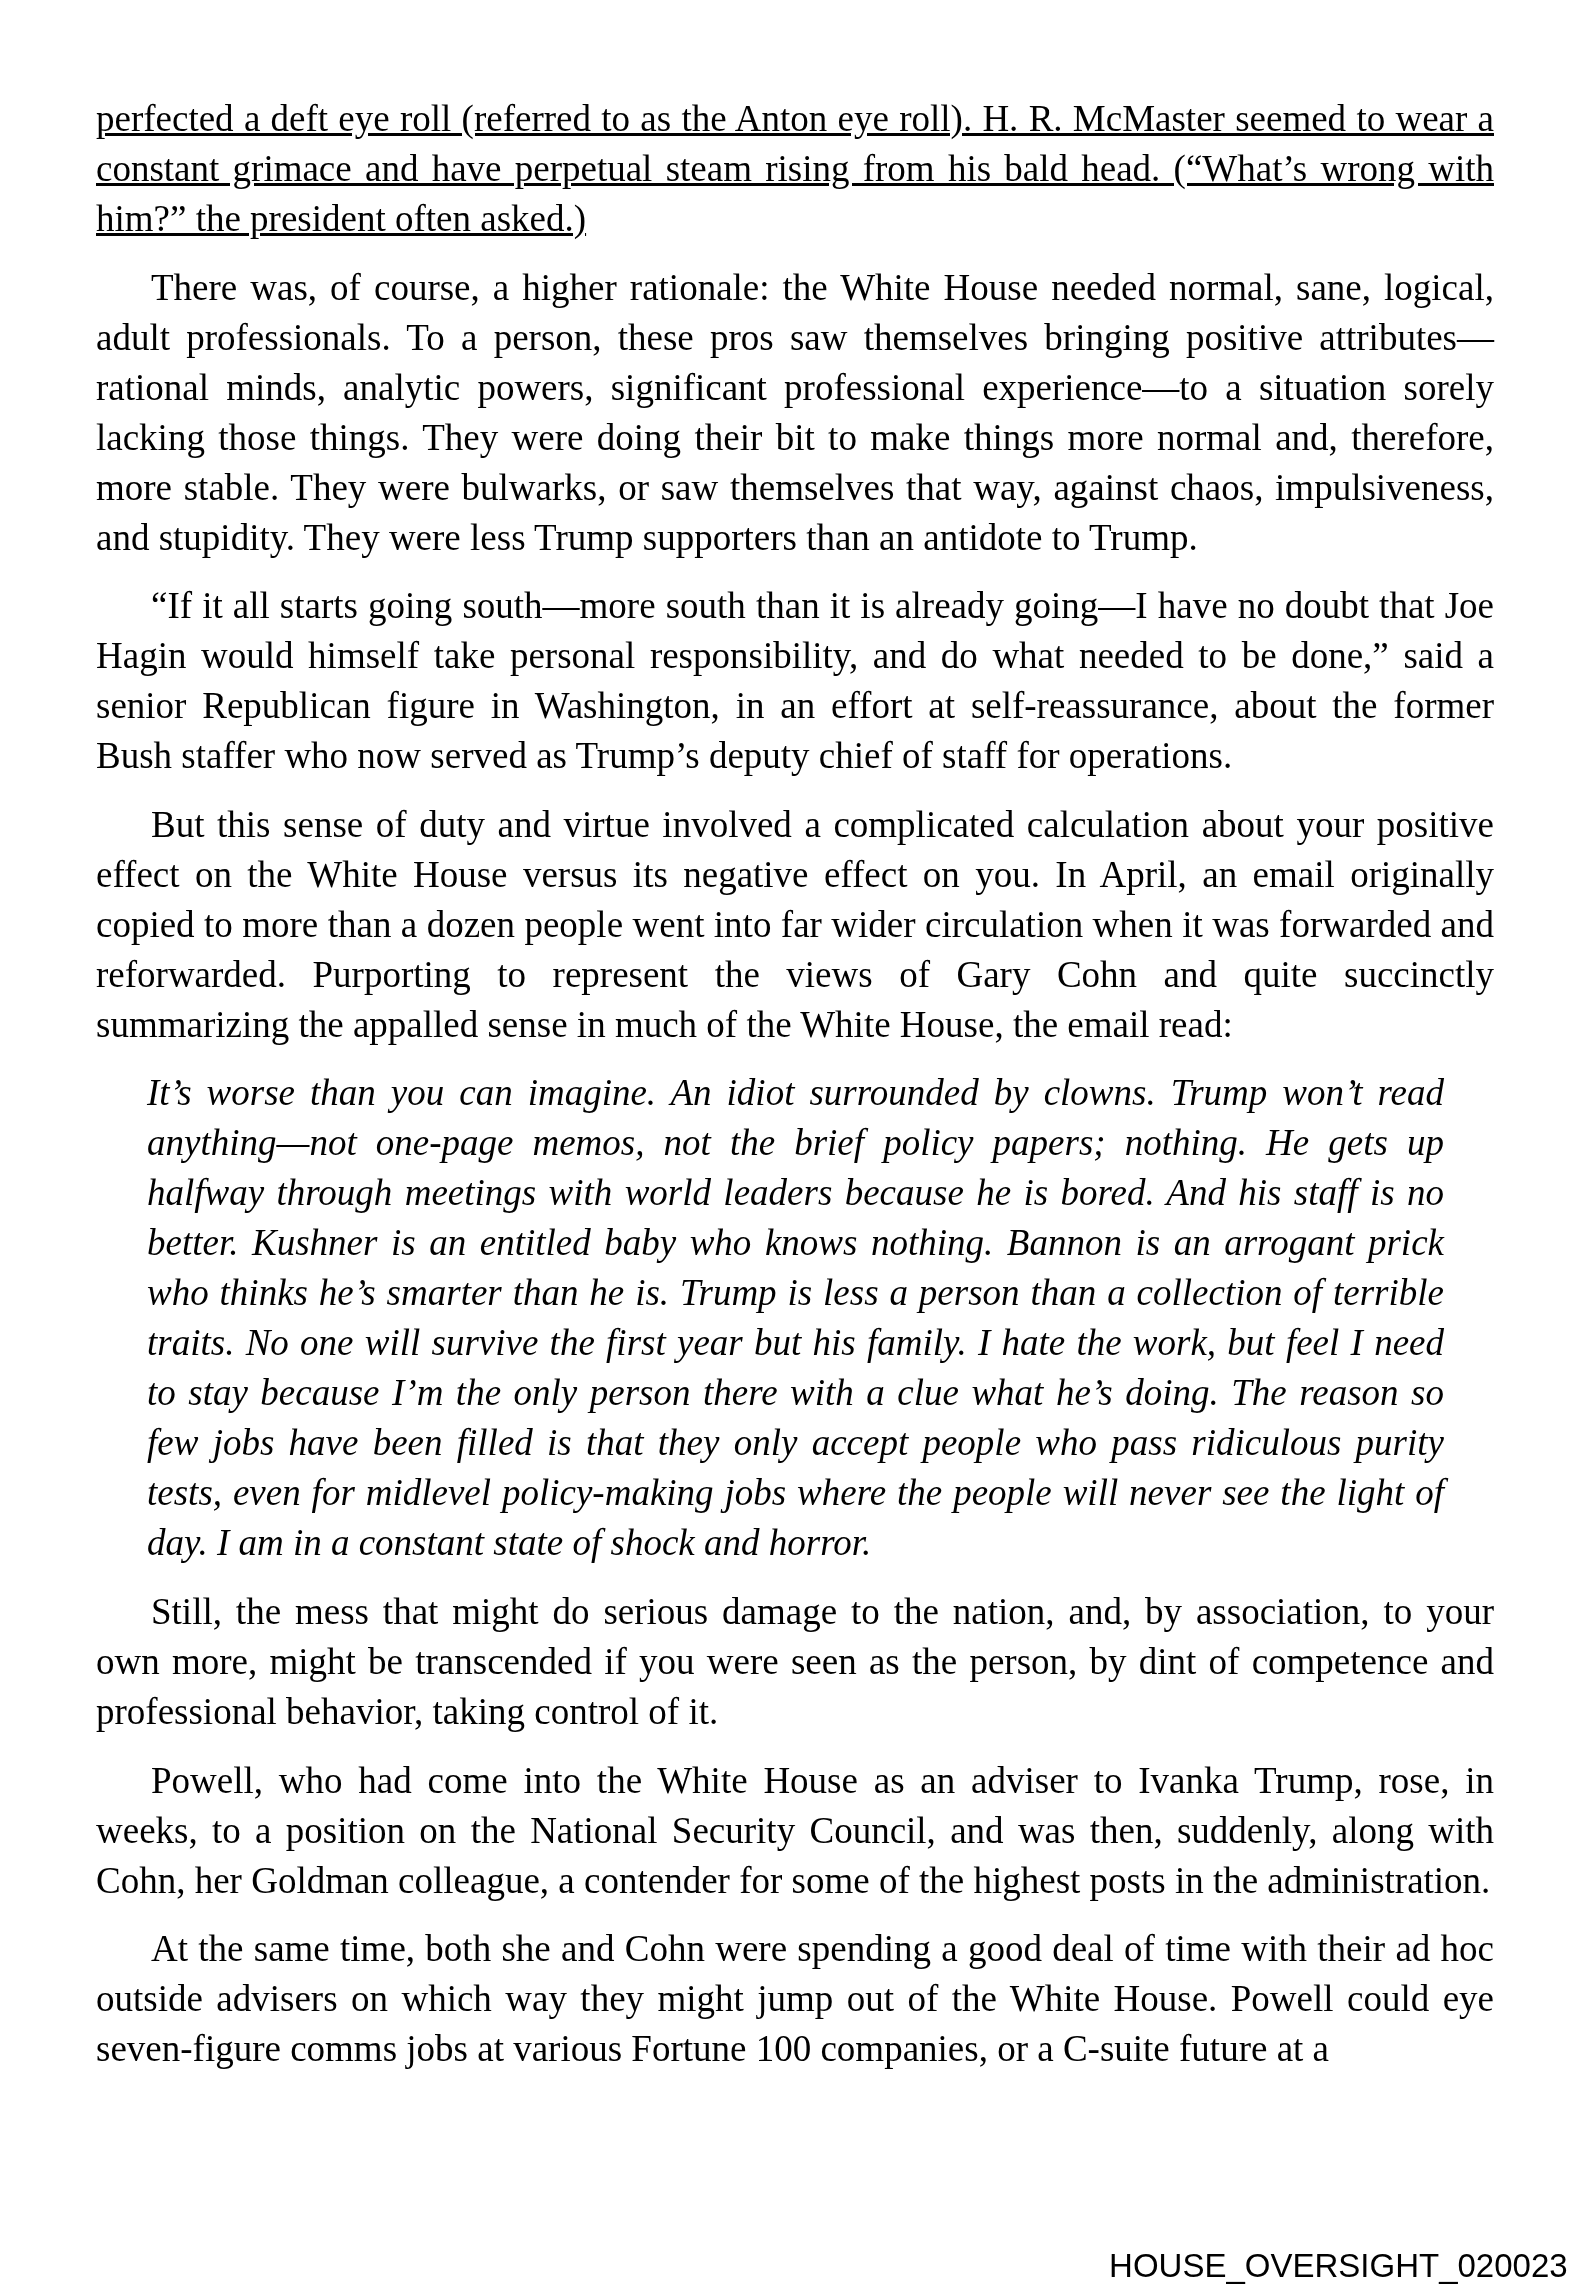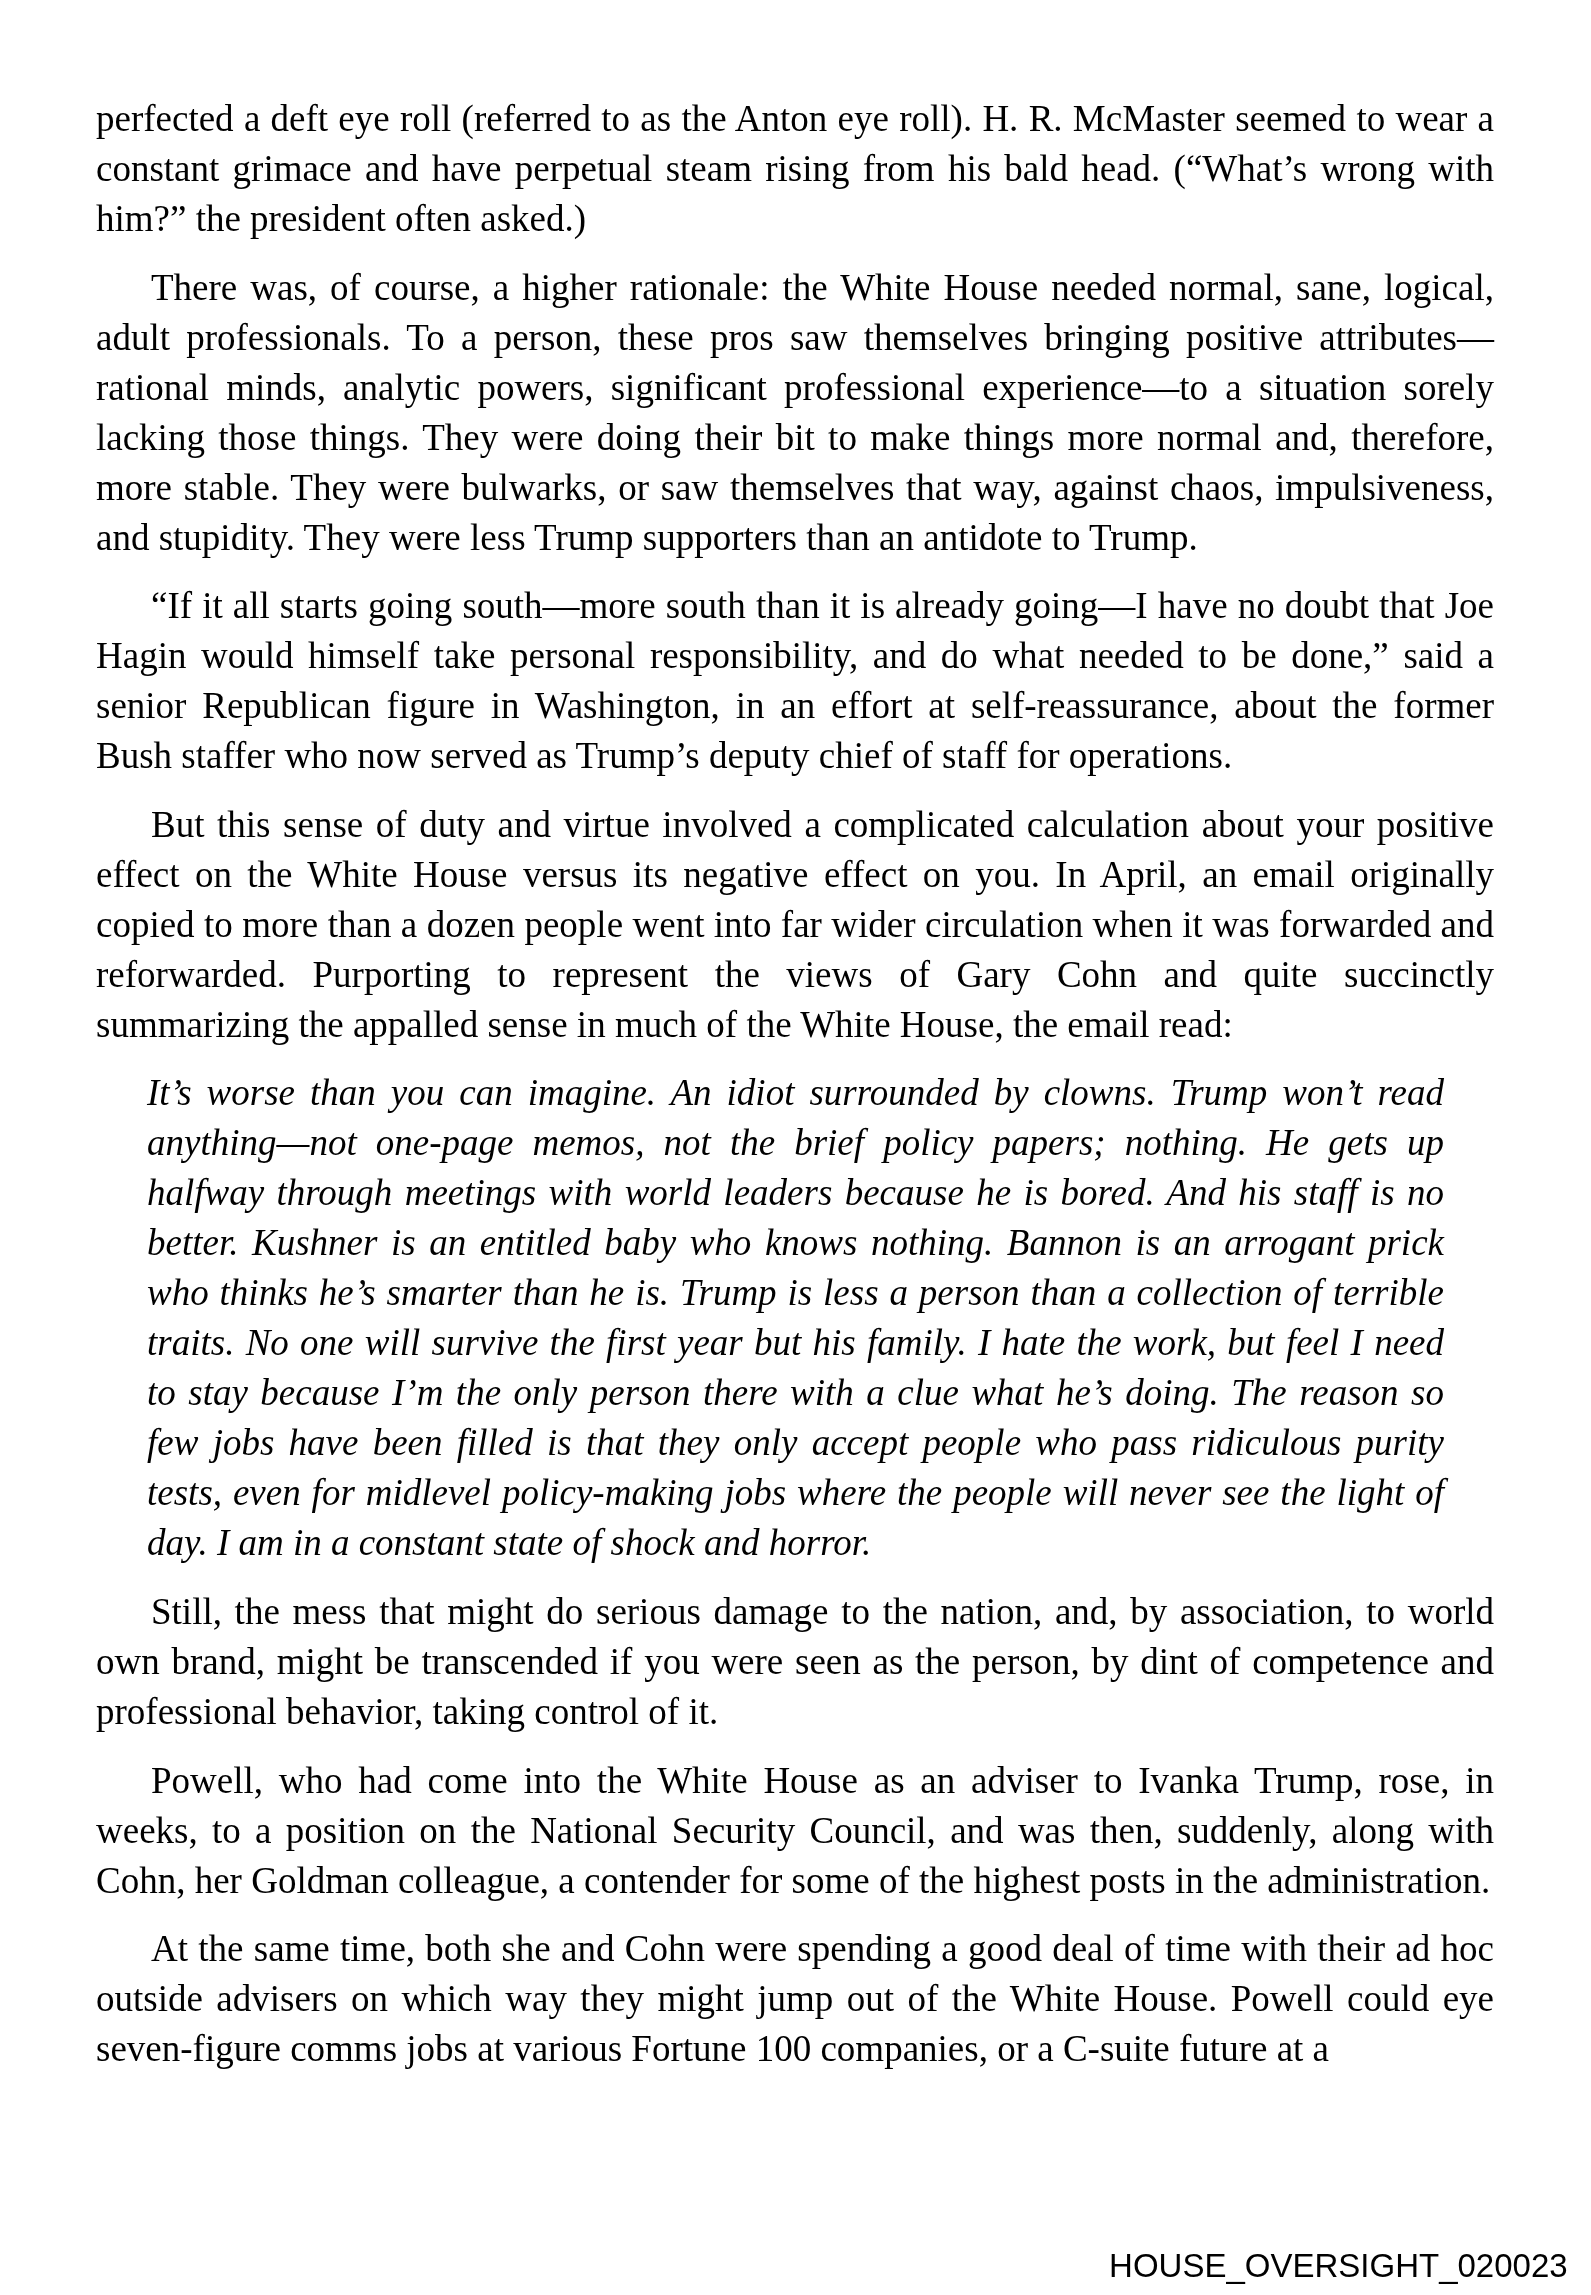--- a/index.html
+++ b/index.html
@@ -24,20 +24,21 @@
       line-height: 50px;
     }
     .para {
       margin: 0 0 18.6px 0;
       text-align: justify;
       text-indent: 55px;
       hyphens: none;
     }
     .para.no-indent {
       text-indent: 0;
+      text-decoration: underline;
     }
     .blockquote {
       margin: 0 0 18.6px 51px;
       width: 1297px;
       text-align: justify;
       text-indent: 0;
       font-style: italic;
     }
     .footer {
       position: absolute;
@@ -53,19 +54,19 @@
   </style>
 </head>
 <body>
 
 <main class="page-text">
   <p class="para no-indent">perfected a deft eye roll (referred to as the Anton eye roll). H. R. McMaster seemed to wear a constant grimace and have perpetual steam rising from his bald head. (“What’s wrong with him?” the president often asked.)</p>
   <p class="para">There was, of course, a higher rationale: the White House needed normal, sane, logical, adult professionals. To a person, these pros saw themselves bringing positive attributes—rational minds, analytic powers, significant professional experience—to a situation sorely lacking those things. They were doing their bit to make things more normal and, therefore, more stable. They were bulwarks, or saw themselves that way, against chaos, impulsiveness, and stupidity. They were less Trump supporters than an antidote to Trump.</p>
   <p class="para">“If it all starts going south—more south than it is already going—I have no doubt that Joe Hagin would himself take personal responsibility, and do what needed to be done,” said a senior Republican figure in Washington, in an effort at self-reassurance, about the former Bush staffer who now served as Trump’s deputy chief of staff for operations.</p>
   <p class="para">But this sense of duty and virtue involved a complicated calculation about your positive effect on the White House versus its negative effect on you. In April, an email originally copied to more than a dozen people went into far wider circulation when it was forwarded and reforwarded. Purporting to represent the views of Gary Cohn and quite succinctly summarizing the appalled sense in much of the White House, the email read:</p>
   <blockquote class="para blockquote">It’s worse than you can imagine. An idiot surrounded by clowns. Trump won’t read anything—not one-page memos, not the brief policy papers; nothing. He gets up halfway through meetings with world leaders because he is bored. And his staff is no better. Kushner is an entitled baby who knows nothing. Bannon is an arrogant prick who thinks he’s smarter than he is. Trump is less a person than a collection of terrible traits. No one will survive the first year but his family. I hate the work, but feel I need to stay because I’m the only person there with a clue what he’s doing. The reason so few jobs have been filled is that they only accept people who pass ridiculous purity tests, even for midlevel policy-making jobs where the people will never see the light of day. I am in a constant state of shock and horror.</blockquote>
-  <p class="para">Still, the mess that might do serious damage to the nation, and, by association, to world own brand, might be transcended if you were seen as the person, by dint of competence and professional behavior, taking control of it.</p>
+  <p class="para">Still, the mess that might do serious damage to the nation, and, by association, to your own more, might be transcended if you were seen as the person, by dint of competence and professional behavior, taking control of it.</p>
   <p class="para">Powell, who had come into the White House as an adviser to Ivanka Trump, rose, in weeks, to a position on the National Security Council, and was then, suddenly, along with Cohn, her Goldman colleague, a contender for some of the highest posts in the administration.</p>
   <p class="para">At the same time, both she and Cohn were spending a good deal of time with their ad hoc outside advisers on which way they might jump out of the White House. Powell could eye seven-figure comms jobs at various Fortune 100 companies, or a C-suite future at a</p>
 </main>
 
 <div class="footer">HOUSE_OVERSIGHT_020023</div>
 
 
 </body></html>

